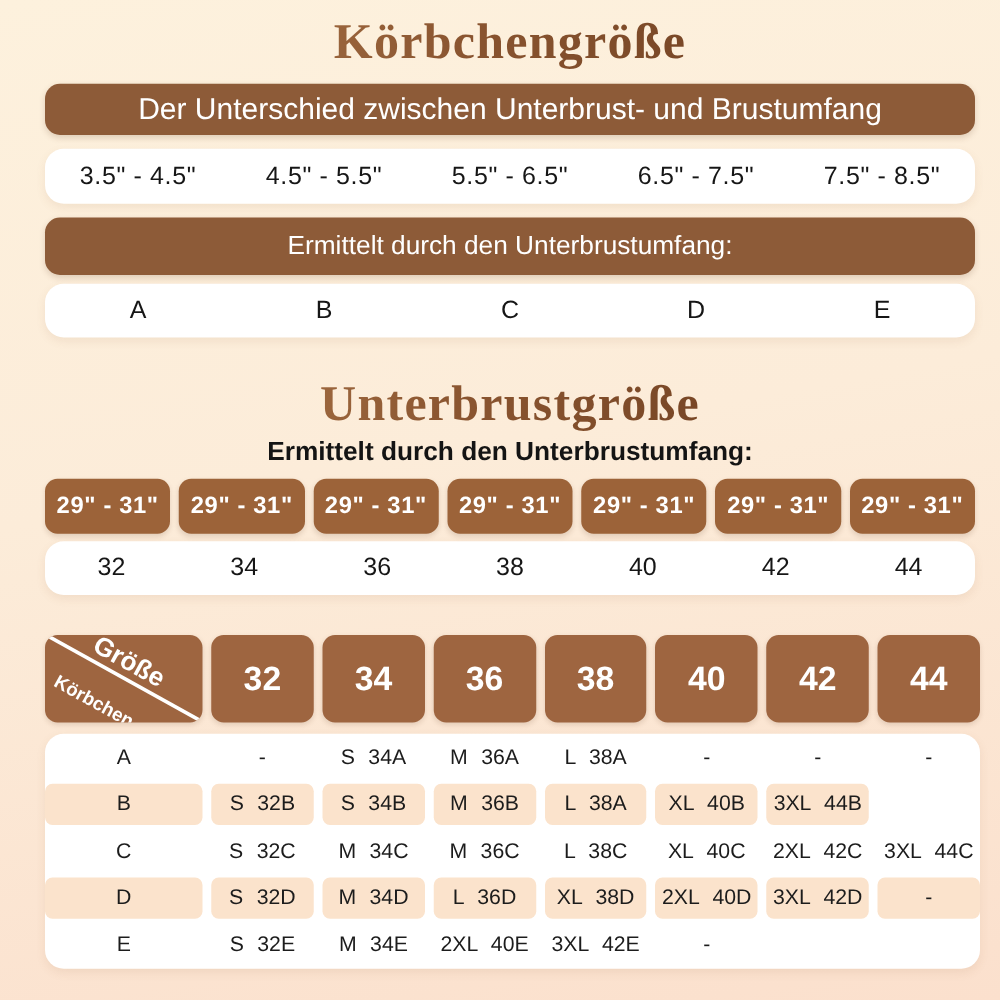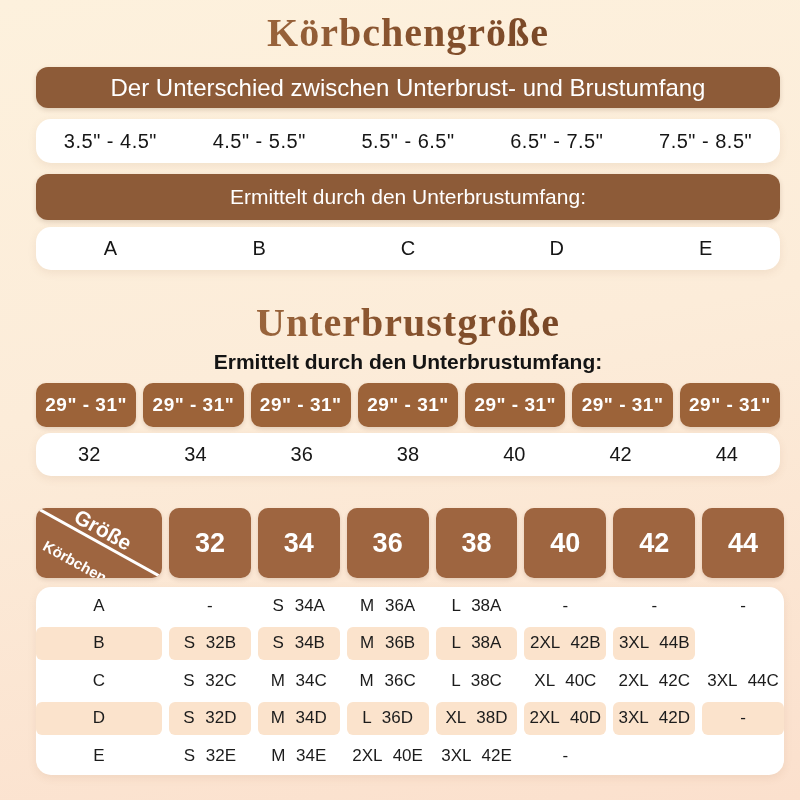--- a/index.html
+++ b/index.html
@@ -219,21 +219,21 @@
         <div>-</div>
         <div>-</div>
       </div>
 
       <div class="grid8 trow peach">
         <div>B</div>
         <div>S 32B</div>
         <div>S 34B</div>
         <div>M 36B</div>
         <div>L 38A</div>
-        <div>2XL 42B</div>
+        <div>XL 40B</div>
         <div>3XL 44B</div>
       </div>
 
       <div class="grid8 trow">
         <div>C</div>
         <div>S 32C</div>
         <div>M 34C</div>
         <div>M 36C</div>
         <div>L 38C</div>
         <div>XL 40C</div>

